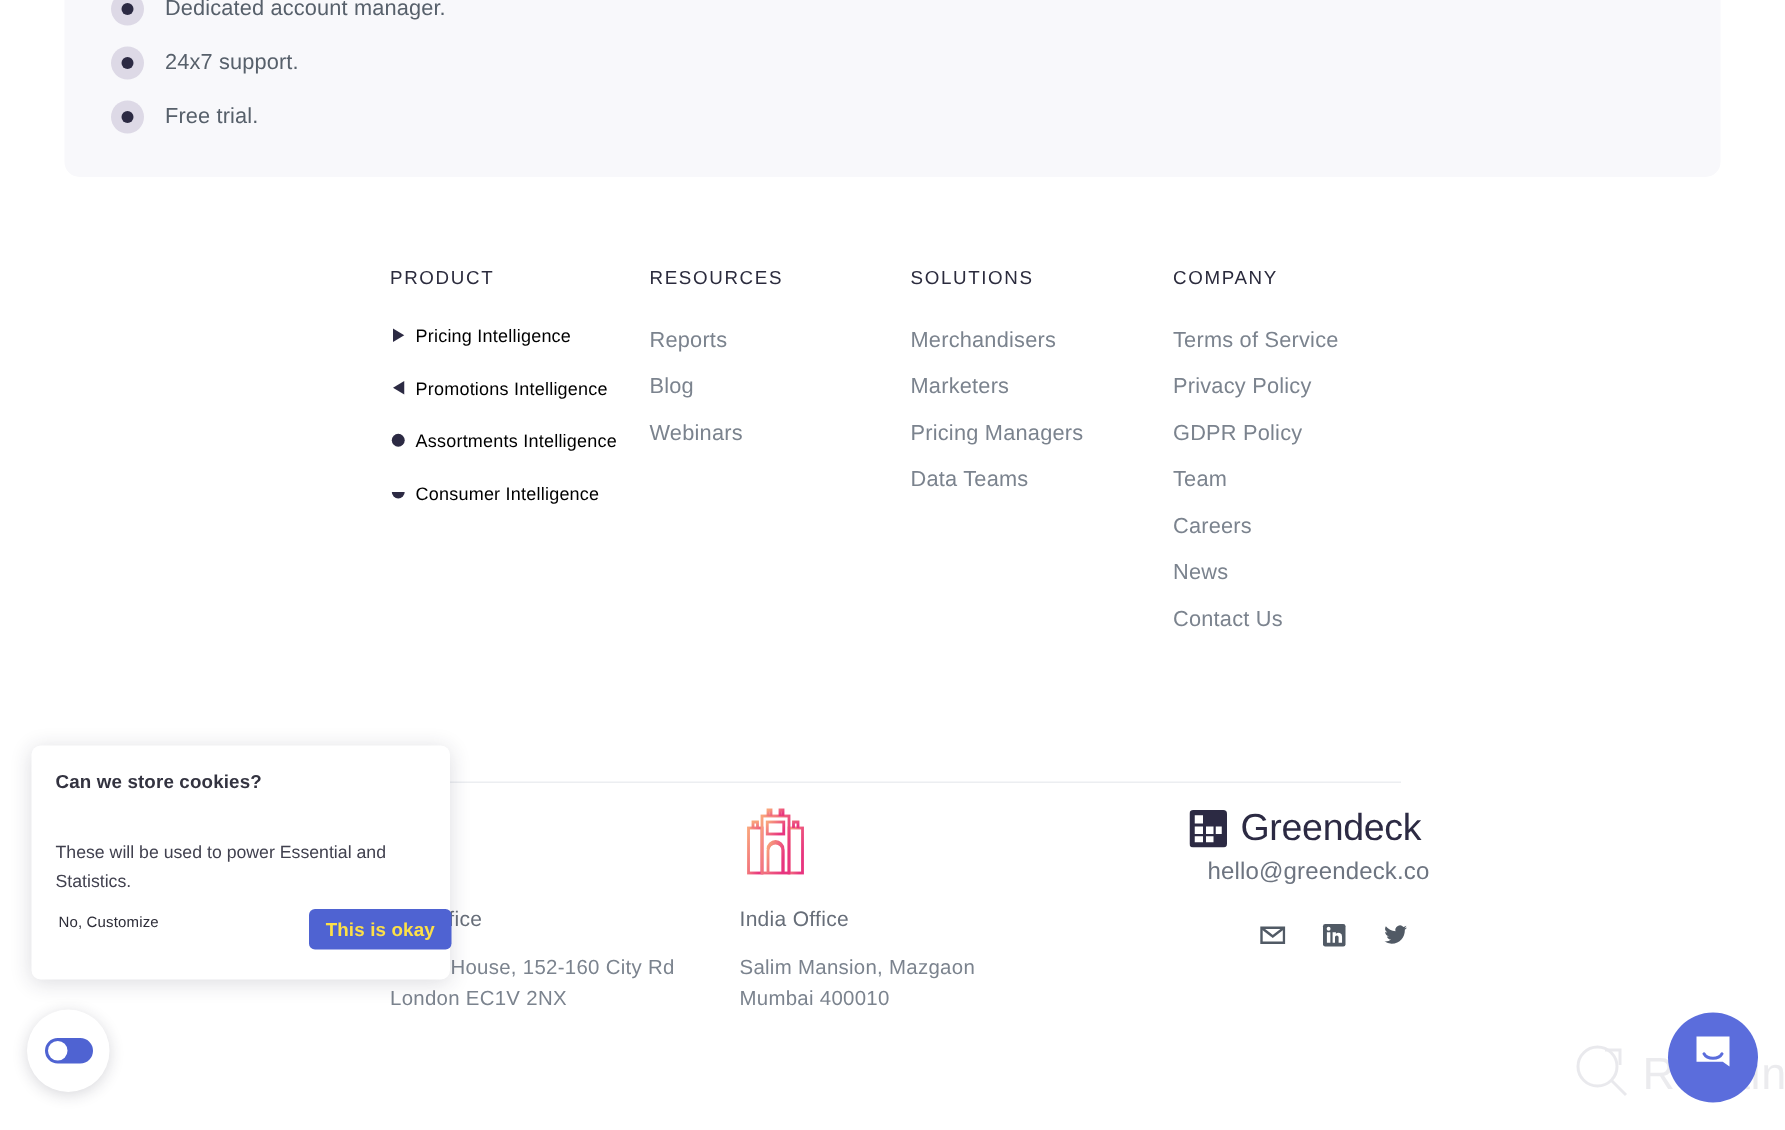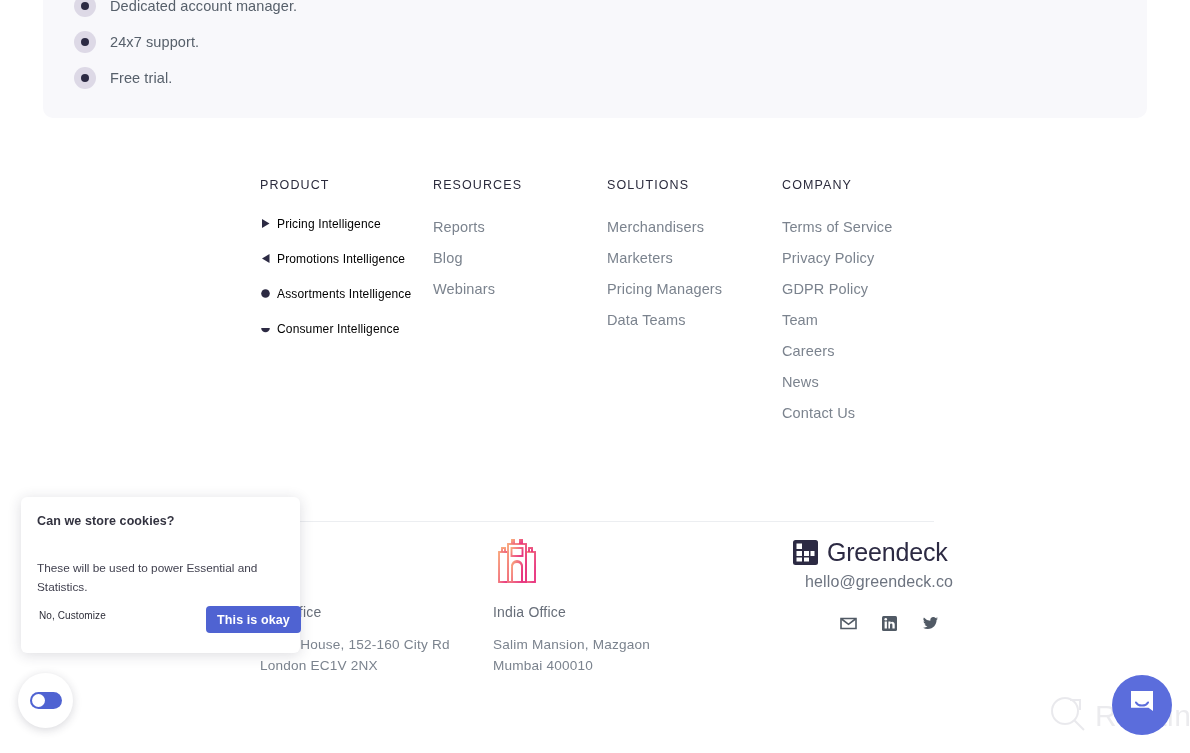--- a/index.html
+++ b/index.html
@@ -101,21 +101,21 @@
   .cookie-body {
     position: absolute; left: 16px; top: 42px; width: 230px;
     font-size: 11.8px; color: #41414f; line-height: 19px; margin-top: 20px;
   }
   .cookie-deny {
     position: absolute; left: 18px; top: 113px;
     font-size: 10px; color: #2d2d38; cursor: pointer; letter-spacing: .1px;
   }
   .cookie-ok {
     position: absolute; left: 185px; top: 109px; width: 95px; height: 27px;
-    background: #4f63d2; color: #ffffff; border: none; border-radius: 4px;
+    background: #4f63d2; color: #fde047; border: none; border-radius: 4px;
     font-family: "Liberation Sans", sans-serif;
     font-size: 12.5px; font-weight: bold; cursor: pointer; letter-spacing: .1px;
   }
 
   
   .acc-btn {
     position: absolute; left: 18px; top: 673px; width: 55px; height: 55px;
     background: #ffffff; border-radius: 50%;
     box-shadow: 0 2px 10px rgba(40,40,60,.18);
     display: flex; align-items: center; justify-content: center; cursor: pointer;

